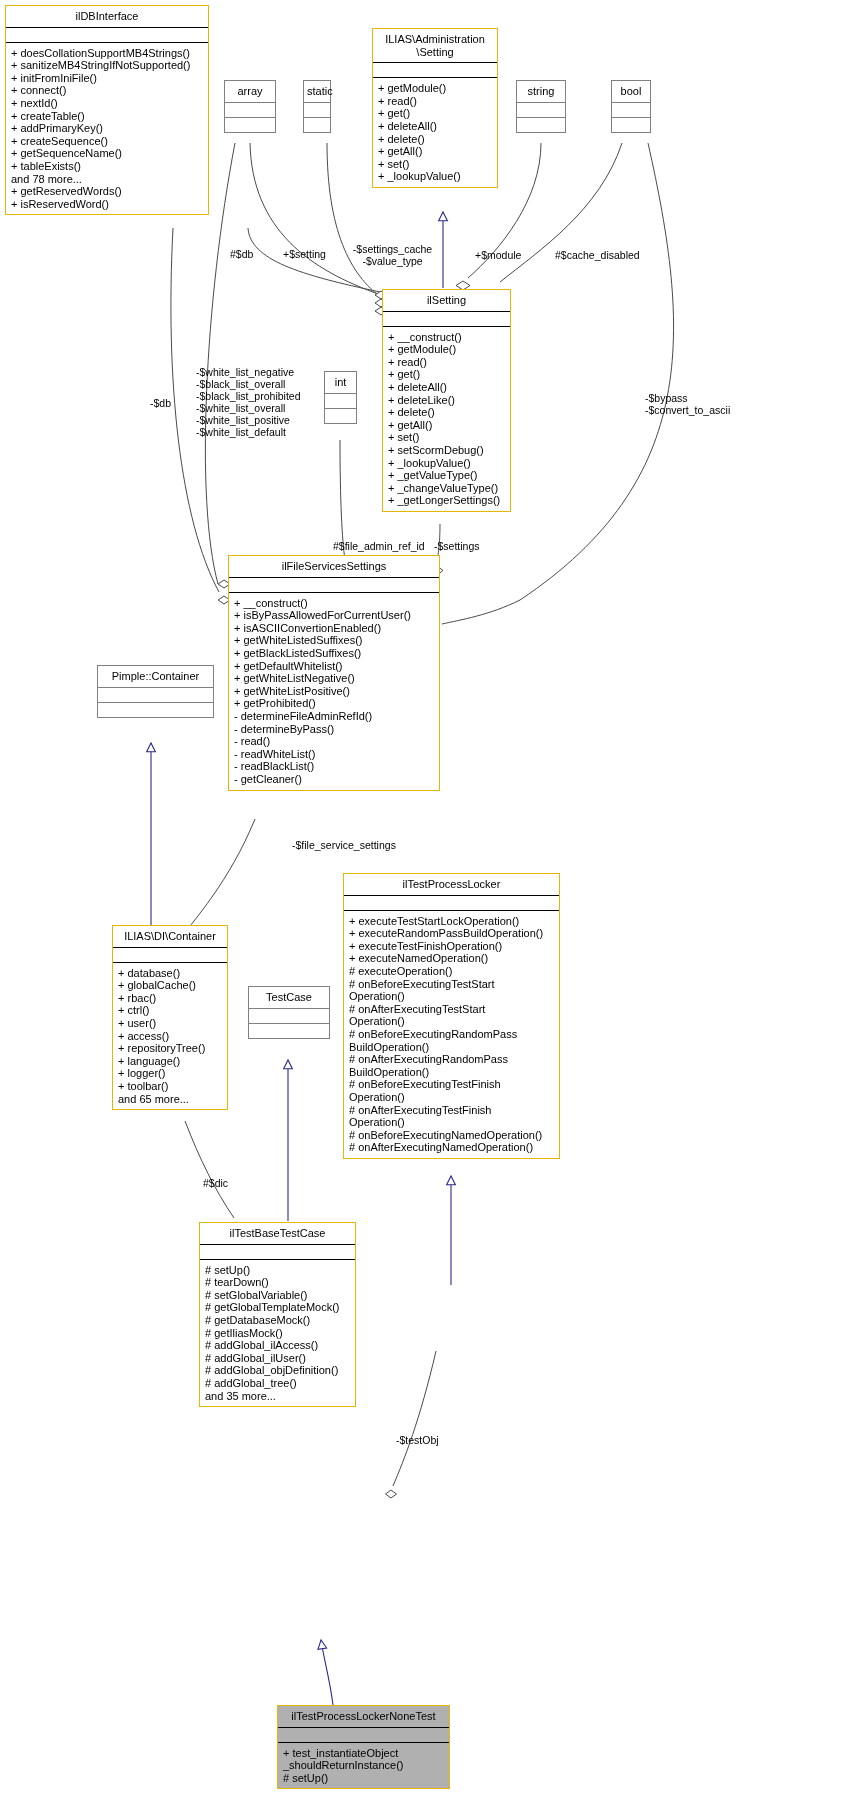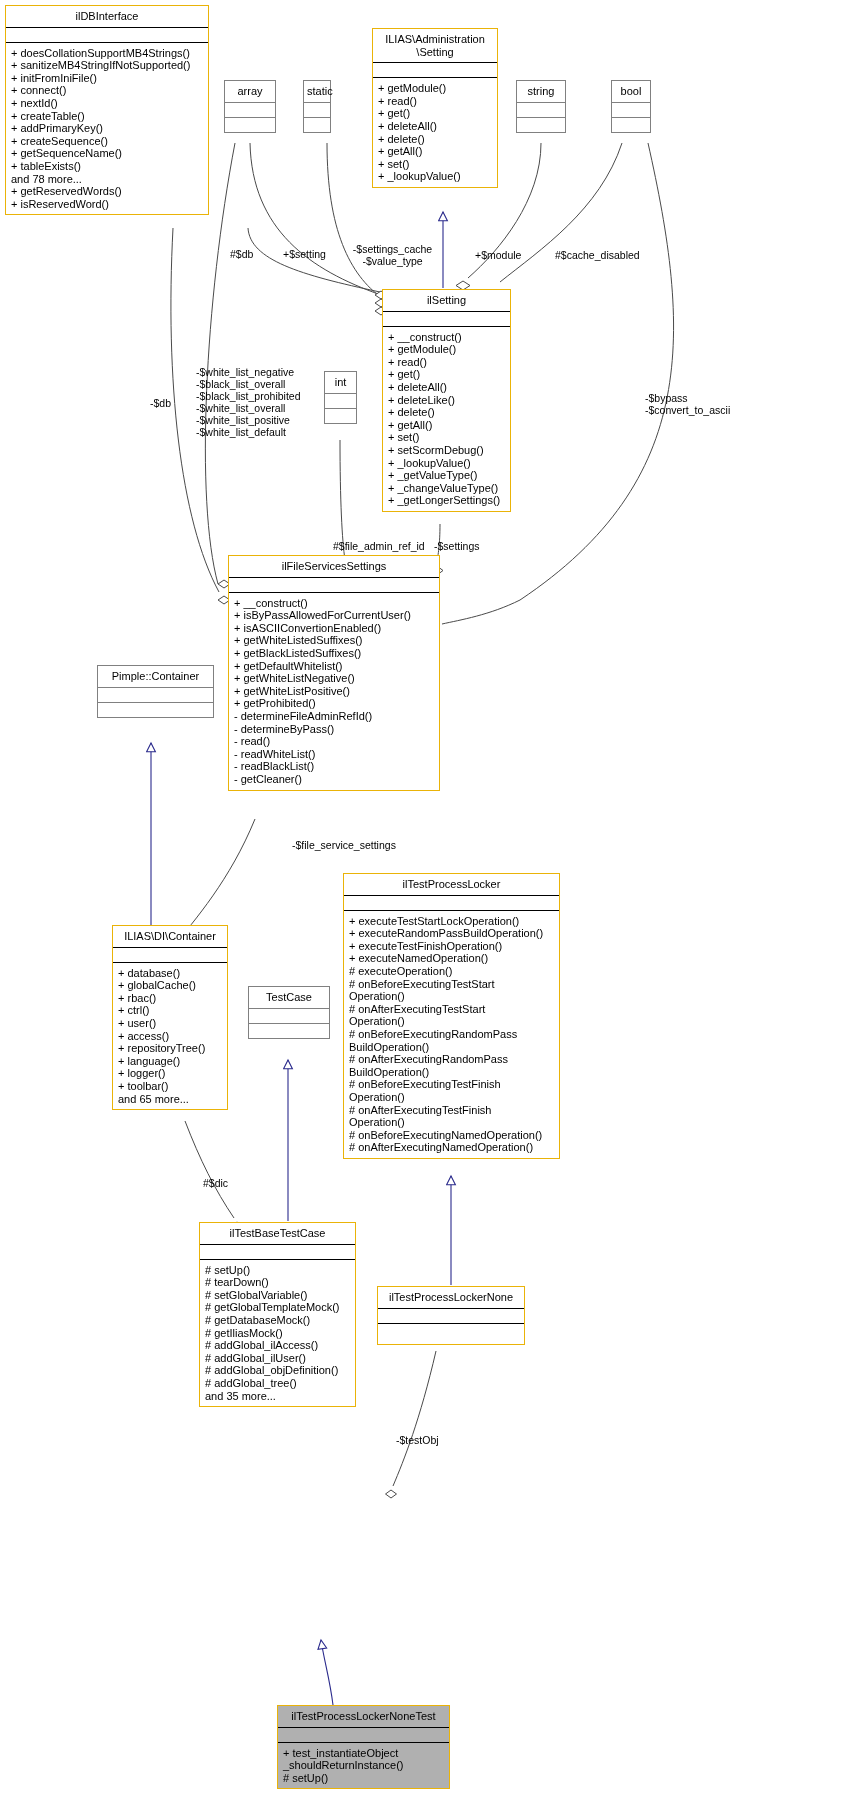--- a/index.html
+++ b/index.html
@@ -388,27 +388,20 @@
       <div># getDatabaseMock()</div>
       <div># getIliasMock()</div>
       <div># addGlobal_ilAccess()</div>
       <div># addGlobal_ilUser()</div>
       <div># addGlobal_objDefinition()</div>
       <div># addGlobal_tree()</div>
       <div>and 35 more...</div>
     </div>
   </div>
 
-  <div class="uml-box" style="left:377px; top:1286px; width:148px;">
-    <div class="uml-title">ilTestProcessLockerNone</div>
-    <div class="uml-sep"></div>
-    <div class="uml-attrs empty"></div>
-    <div class="uml-sep"></div>
-    <div class="uml-methods" style="height:20px;padding:0;"></div>
-  </div>
 
   <div class="uml-box highlight" style="left:277px; top:1705px; width:173px;">
     <div class="uml-title">ilTestProcessLockerNoneTest</div>
     <div class="uml-sep"></div>
     <div class="uml-attrs empty"></div>
     <div class="uml-sep"></div>
     <div class="uml-methods">
       <div>+ test_instantiateObject
 _shouldReturnInstance()</div>
       <div># setUp()</div>

